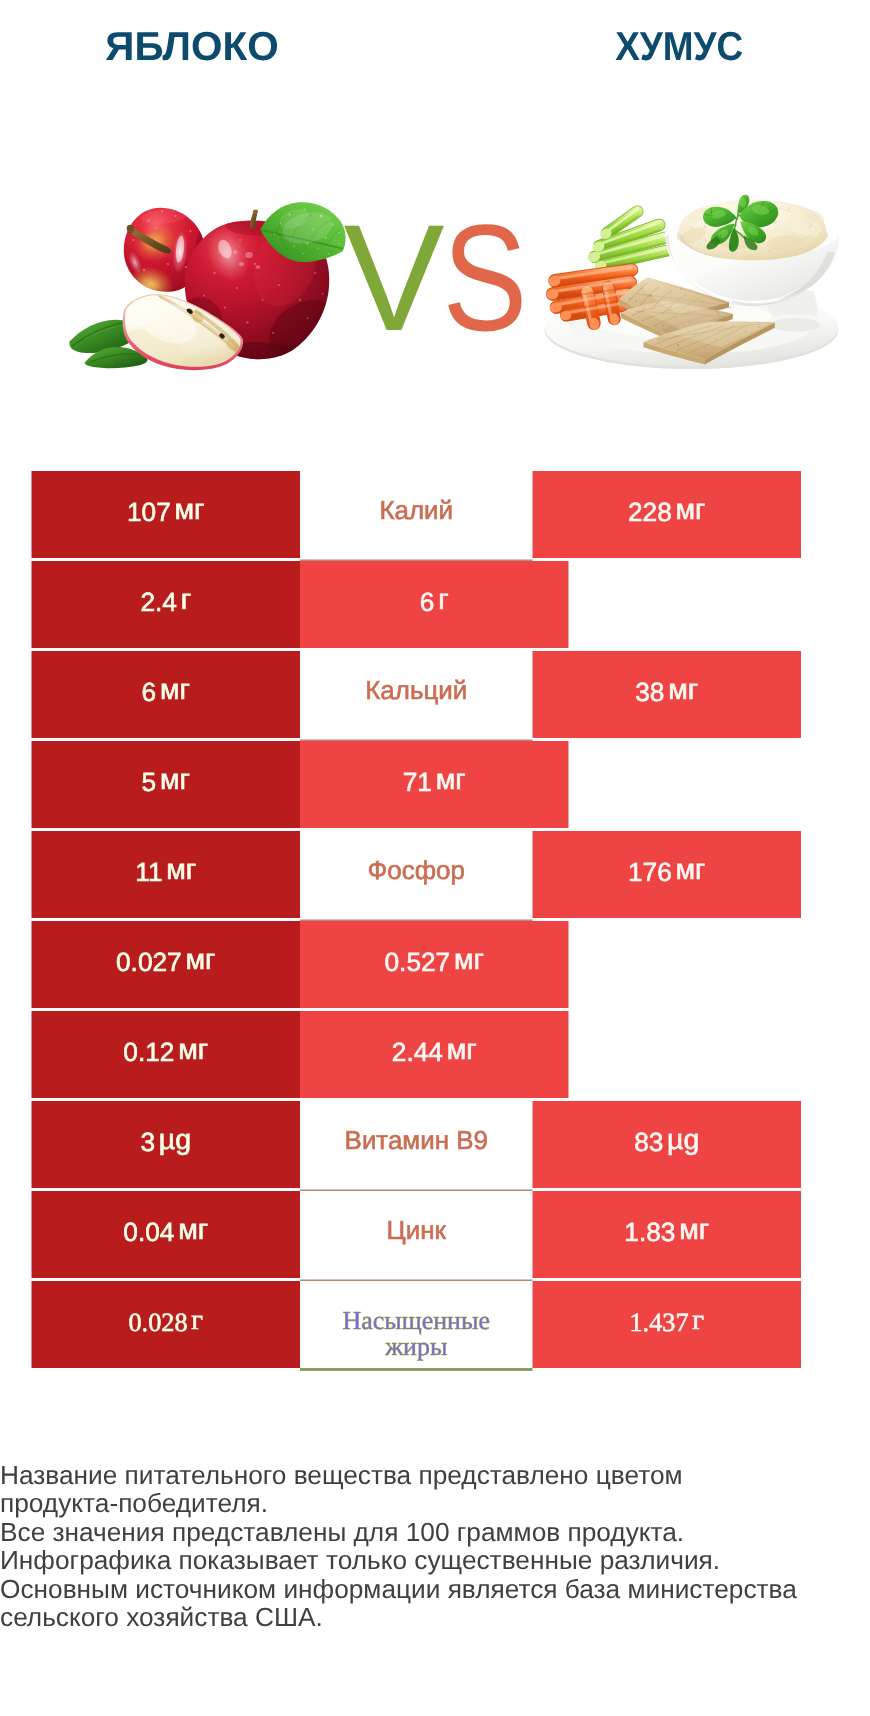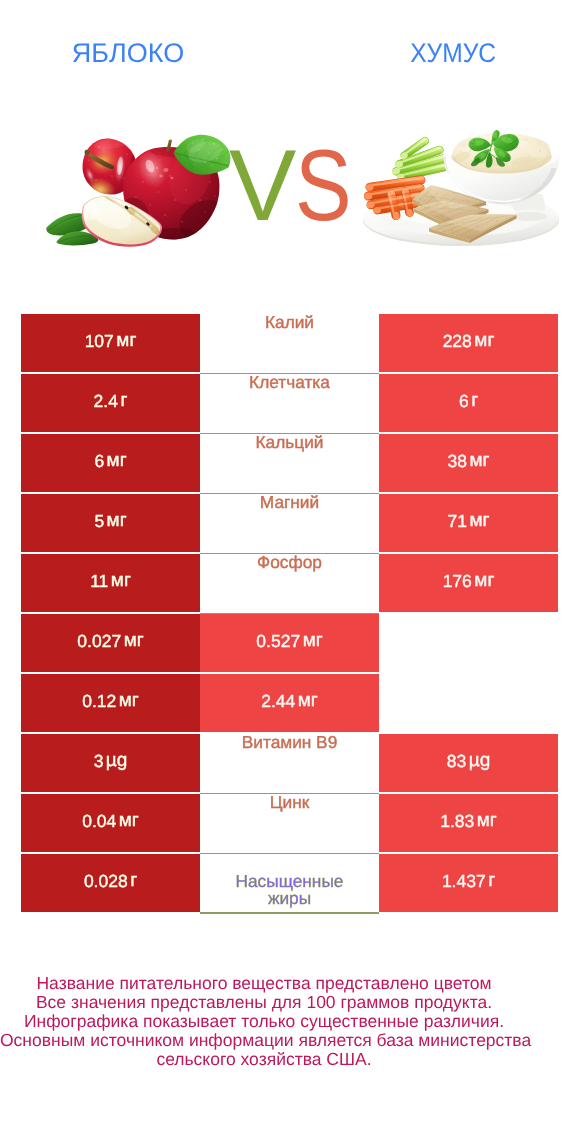--- a/index.html
+++ b/index.html
@@ -1,51 +1,51 @@
 <!DOCTYPE html>
 <html><head>
 <meta charset="utf-8">
 <style>
   html,body{margin:0;padding:0;background:#ffffff;}
   body{width:580px;height:1144px;font-family:"Liberation Sans",sans-serif;overflow:hidden;-webkit-font-smoothing:antialiased;text-rendering:geometricPrecision;}
   .page{position:relative;width:580px;height:1144px;background:#fff;}
 
   
-  .title{position:absolute;top:38px;font-size:27px;font-weight:400;color:#3b82f6;white-space:nowrap;}
+  .title{position:absolute;top:16px;font-size:27px;font-weight:700;color:#0c4a6e;white-space:nowrap;}
   .title span{display:inline-block;}
   #title-left{left:0;width:256px;text-align:center;}
   #title-right{left:325px;width:256px;text-align:center;}
   #title-right span{transform:scaleX(0.912);}
 
   
   .hero{position:absolute;left:0;top:0;width:484px;height:300px;}
   .hero svg{position:absolute;left:0;top:0;}
   .vs{position:absolute;left:229px;top:136px;font-size:101px;line-height:1;font-weight:400;letter-spacing:-1.5px;}
   .vs .v{color:#7FA839;}
   .vs .s{color:#E0674A;display:inline-block;transform:scaleX(0.84);transform-origin:left center;}
 
   
   .table{position:absolute;left:21px;top:314px;width:537px;}
   .row{display:flex;height:58px;margin-bottom:2px;}
-  .row:last-child{margin-bottom:0;}
+  .row:last-child{margin-bottom:0;font-family:Liberation Serif, serif;}
   .cell-left,.cell-right{width:179px;display:flex;align-items:center;justify-content:center;box-sizing:border-box;padding-bottom:4px;}
   .cell-left{background:#b91c1c;color:#fbffe9;}
   .cell-right{background:#ef4444;color:#fff8f3;}
-  .cell-mid{width:179px;height:60px;display:flex;justify-content:center;text-align:center;
+  .cell-mid{width:155px;height:60px;display:flex;align-items:center;justify-content:center;text-align:center;
             box-sizing:border-box;border-bottom:1px solid #BA8877;background:#fff;padding:0 22px 6px 22px;}
   .row:last-child .cell-mid{border-bottom:2px solid #8C9E63;}
   .num{font-size:17.5px;font-weight:400;letter-spacing:0;-webkit-text-stroke:0.42px currentColor;}
   .unit{font-size:19px;font-weight:400;margin-left:2.5px;letter-spacing:0;-webkit-text-stroke:0.42px currentColor;}
   .label{font-size:17.3px;font-weight:400;line-height:17.5px;color:#CA6D52;-webkit-text-stroke:0.4px #CA6D52;}
   .label.win-left{color:#8b5cf6;-webkit-text-stroke:0.38px #7D9B3C;}
   .row:last-child .label{margin-top:19px;line-height:16.6px;}
 
   
-  .footer{position:absolute;left:0;top:974px;width:528px;text-align:center;
-          font-size:17.5px;color:#be185d;line-height:18.9px;}
+  .footer{position:absolute;left:0;top:974px;width:528px;
+          font-size:17.5px;color:#404040;line-height:18.9px;}
   .footer div{white-space:nowrap;}
 </style>
 </head>
 <body>
 
 <div class="page">
 
   <div class="title" id="title-left"><span>ЯБЛОКО</span></div>
   <div class="title" id="title-right"><span>ХУМУС</span></div>
 
@@ -566,23 +566,20 @@
         <div class="cell-right">
           <span class="num">228</span>
           <span class="unit">мг</span>
         </div>
       </div>
       <div class="row">
         <div class="cell-left">
           <span class="num">2.4</span>
           <span class="unit">г</span>
         </div>
-        <div class="cell-mid">
-          <span class="label">Клетчатка</span>
-        </div>
         <div class="cell-right">
           <span class="num">6</span>
           <span class="unit">г</span>
         </div>
       </div>
       <div class="row">
         <div class="cell-left">
           <span class="num">6</span>
           <span class="unit">мг</span>
         </div>
@@ -592,23 +589,20 @@
         <div class="cell-right">
           <span class="num">38</span>
           <span class="unit">мг</span>
         </div>
       </div>
       <div class="row">
         <div class="cell-left">
           <span class="num">5</span>
           <span class="unit">мг</span>
         </div>
-        <div class="cell-mid">
-          <span class="label">Магний</span>
-        </div>
         <div class="cell-right">
           <span class="num">71</span>
           <span class="unit">мг</span>
         </div>
       </div>
       <div class="row">
         <div class="cell-left">
           <span class="num">11</span>
           <span class="unit">мг</span>
         </div>
@@ -676,19 +670,20 @@
         </div>
         <div class="cell-right">
           <span class="num">1.437</span>
           <span class="unit">г</span>
         </div>
       </div>
     </div>
 
   <div class="footer" id="footer">
       <div>Название питательного вещества представлено цветом</div>
+      <div>продукта-победителя.</div>
       <div>Все значения представлены для 100 граммов продукта.</div>
       <div>Инфографика показывает только существенные различия.</div>
       <div>Основным источником информации является база министерства</div>
       <div>сельского хозяйства США.</div>
     </div>
 
 </div>
 
 </body></html>

